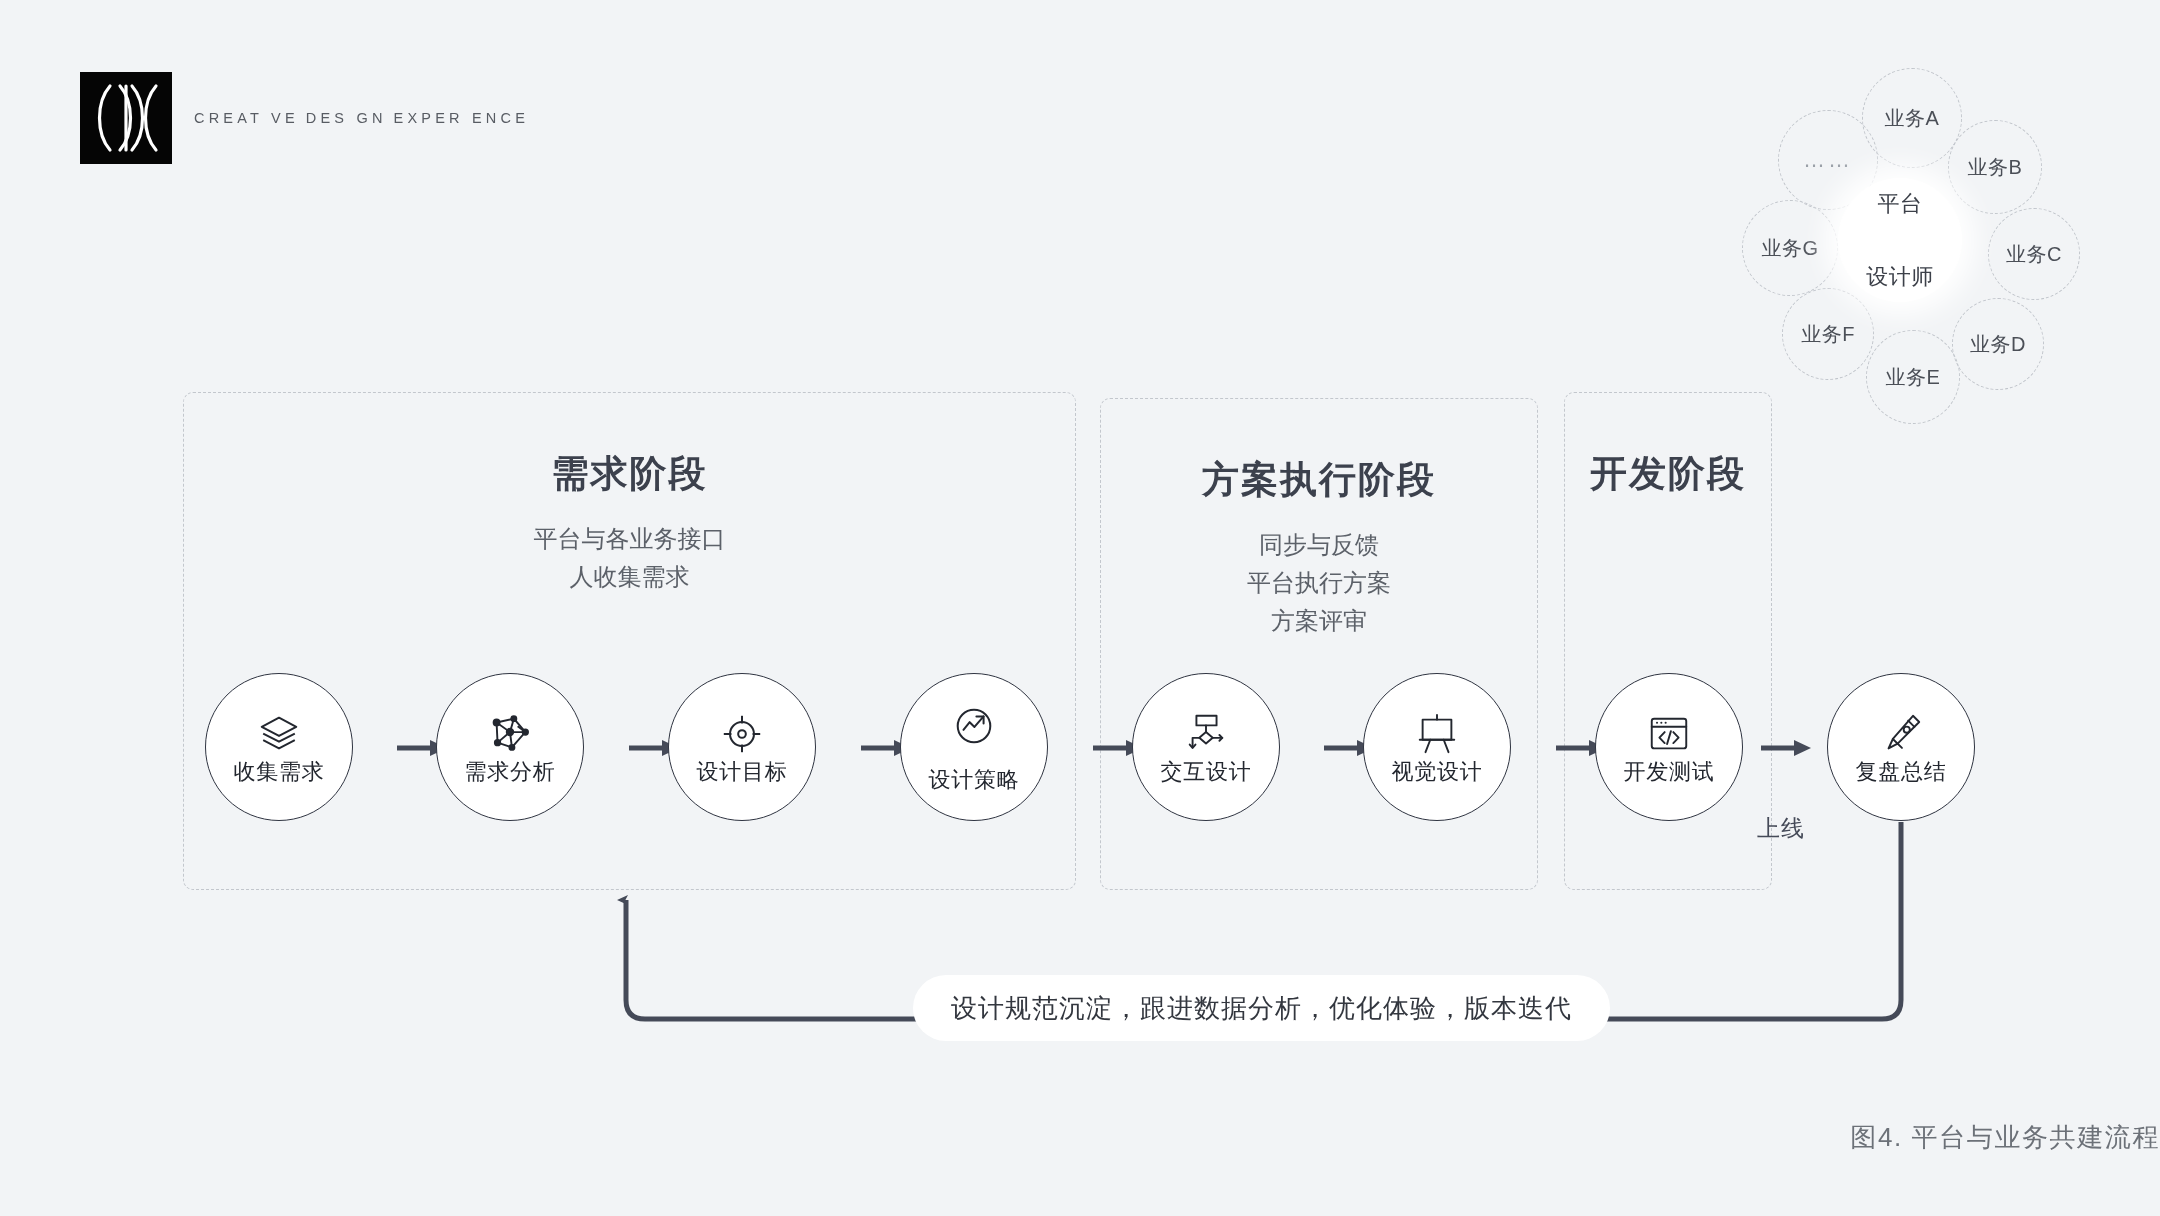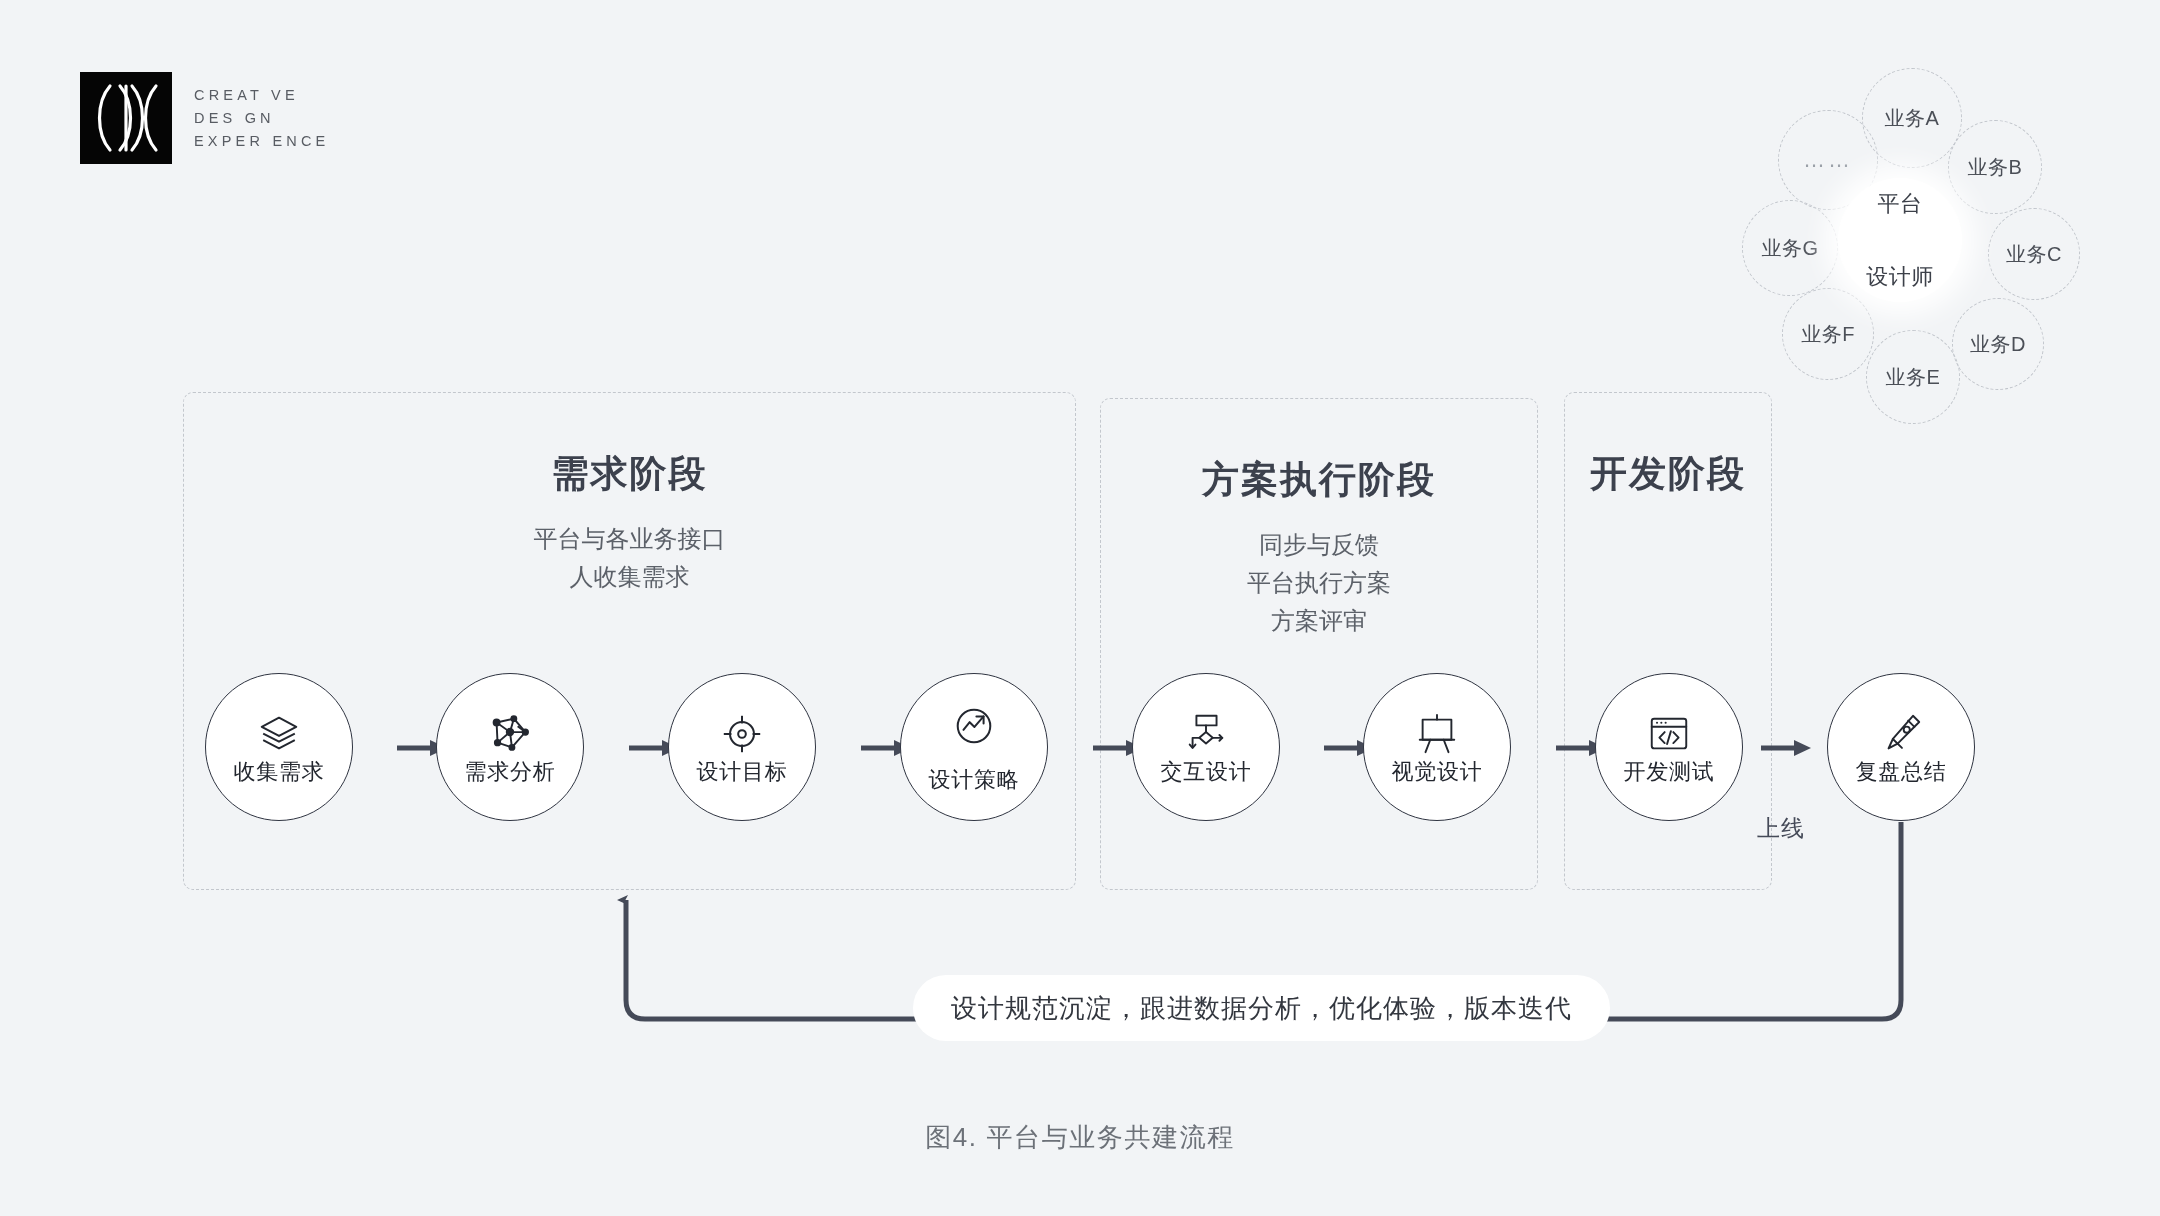--- a/index.html
+++ b/index.html
@@ -9,21 +9,21 @@
     background:#f2f4f6;
     font-family:"Liberation Sans","DejaVu Sans",sans-serif;
     overflow:hidden;position:relative;
   }
   #stage{position:absolute;inset:0;width:2160px;height:1216px;}
 
   
   .logo-wrap{position:absolute;left:80px;top:72px;display:flex;align-items:center;gap:22px;}
   .logo-mark{width:92px;height:92px;background:#050505;position:relative;overflow:hidden;}
   .logo-mark svg{display:block;}
-  .logo-text{display:flex;flex-direction:column;gap:7px;}
+  .logo-text{display:flex;flex-direction:row;gap:7px;}
   .logo-line{
     font-size:14.5px;letter-spacing:4.2px;color:#585c63;
     font-family:"Liberation Sans","DejaVu Sans",sans-serif;font-weight:400;white-space:pre;
   }
 
   
   .cluster{position:absolute;left:1720px;top:60px;width:400px;height:360px;}
   .biz{
     position:absolute;border-radius:50%;
     border:1.6px dashed #c2c6cc;
@@ -69,21 +69,21 @@
   .loop{position:absolute;left:0;top:0;width:2160px;height:1216px;pointer-events:none;}
   .loop-pill{
     position:absolute;background:#ffffff;border-radius:42px;
     display:flex;align-items:center;justify-content:center;
     padding:0 38px;height:66px;
     font-size:26px;color:#33373f;letter-spacing:1px;white-space:nowrap;
   }
 
   
   .caption{
-    position:absolute;left:0;right:0;text-align:center;
+    position:absolute;left:0;right:0;text-align:right;
     font-size:26px;color:#6c7178;letter-spacing:1.6px;
   }
 </style>
 </head>
 <body>
 
 <div id="stage">
 
   <div class="logo-wrap">
     <div class="logo-mark">

